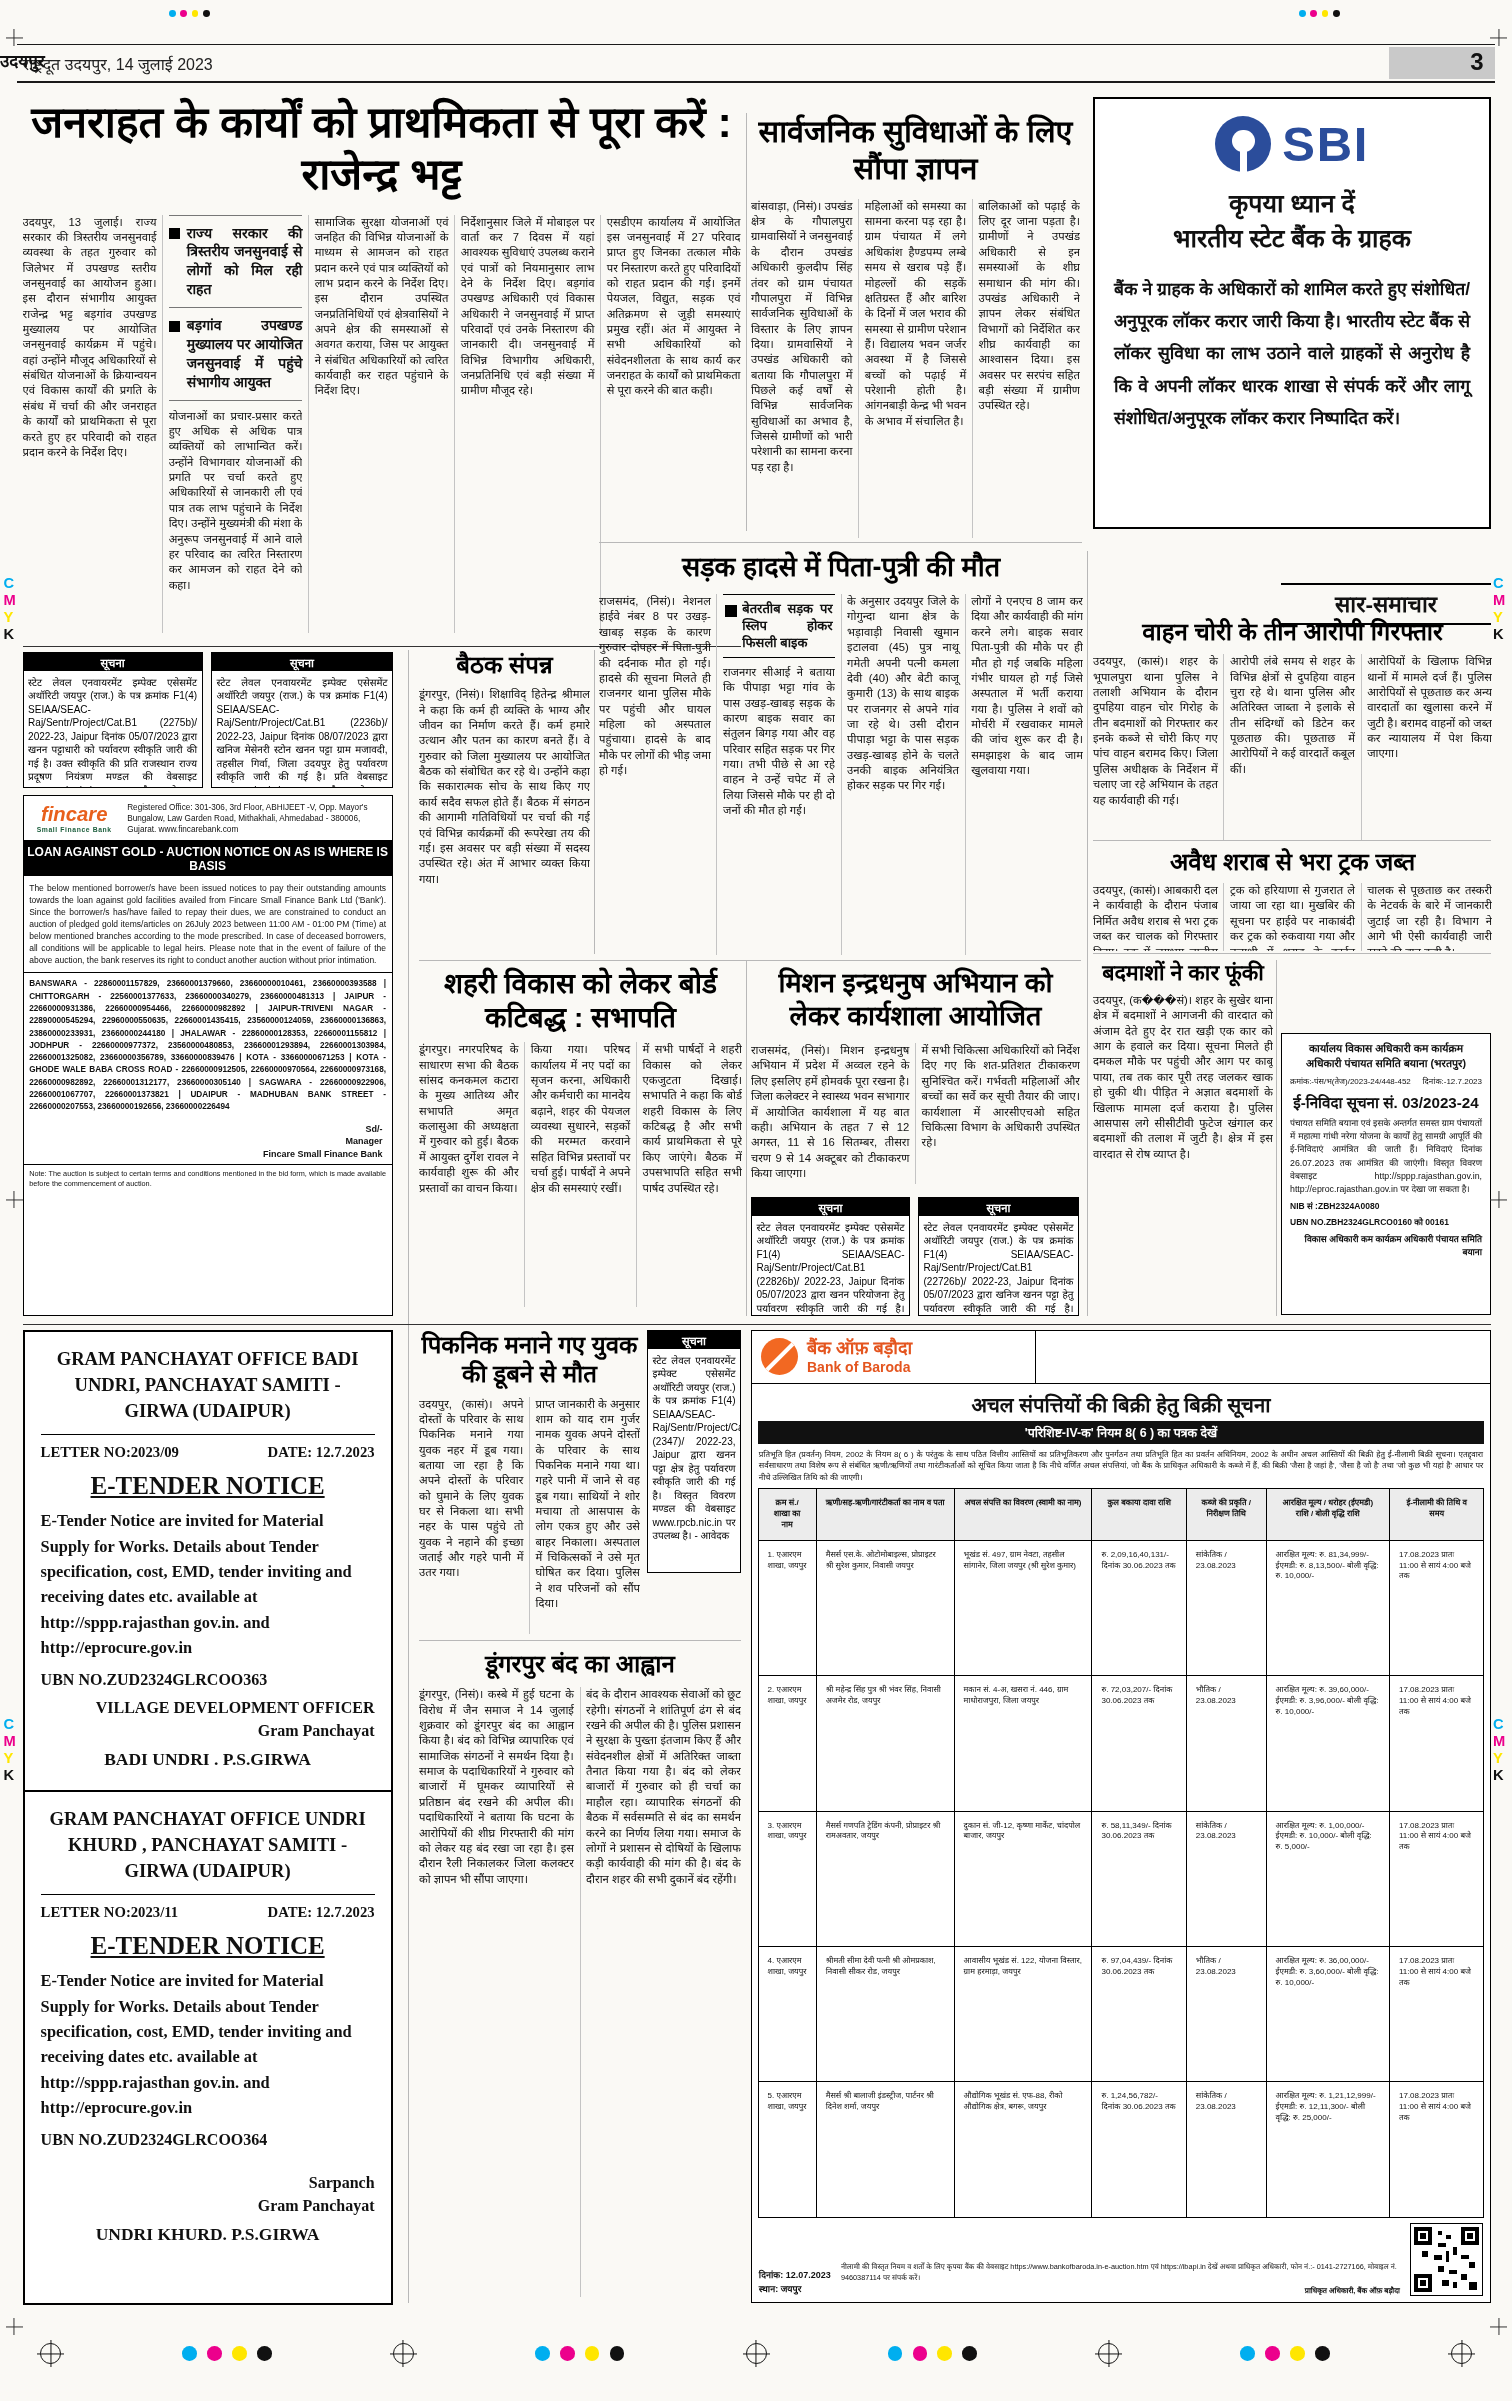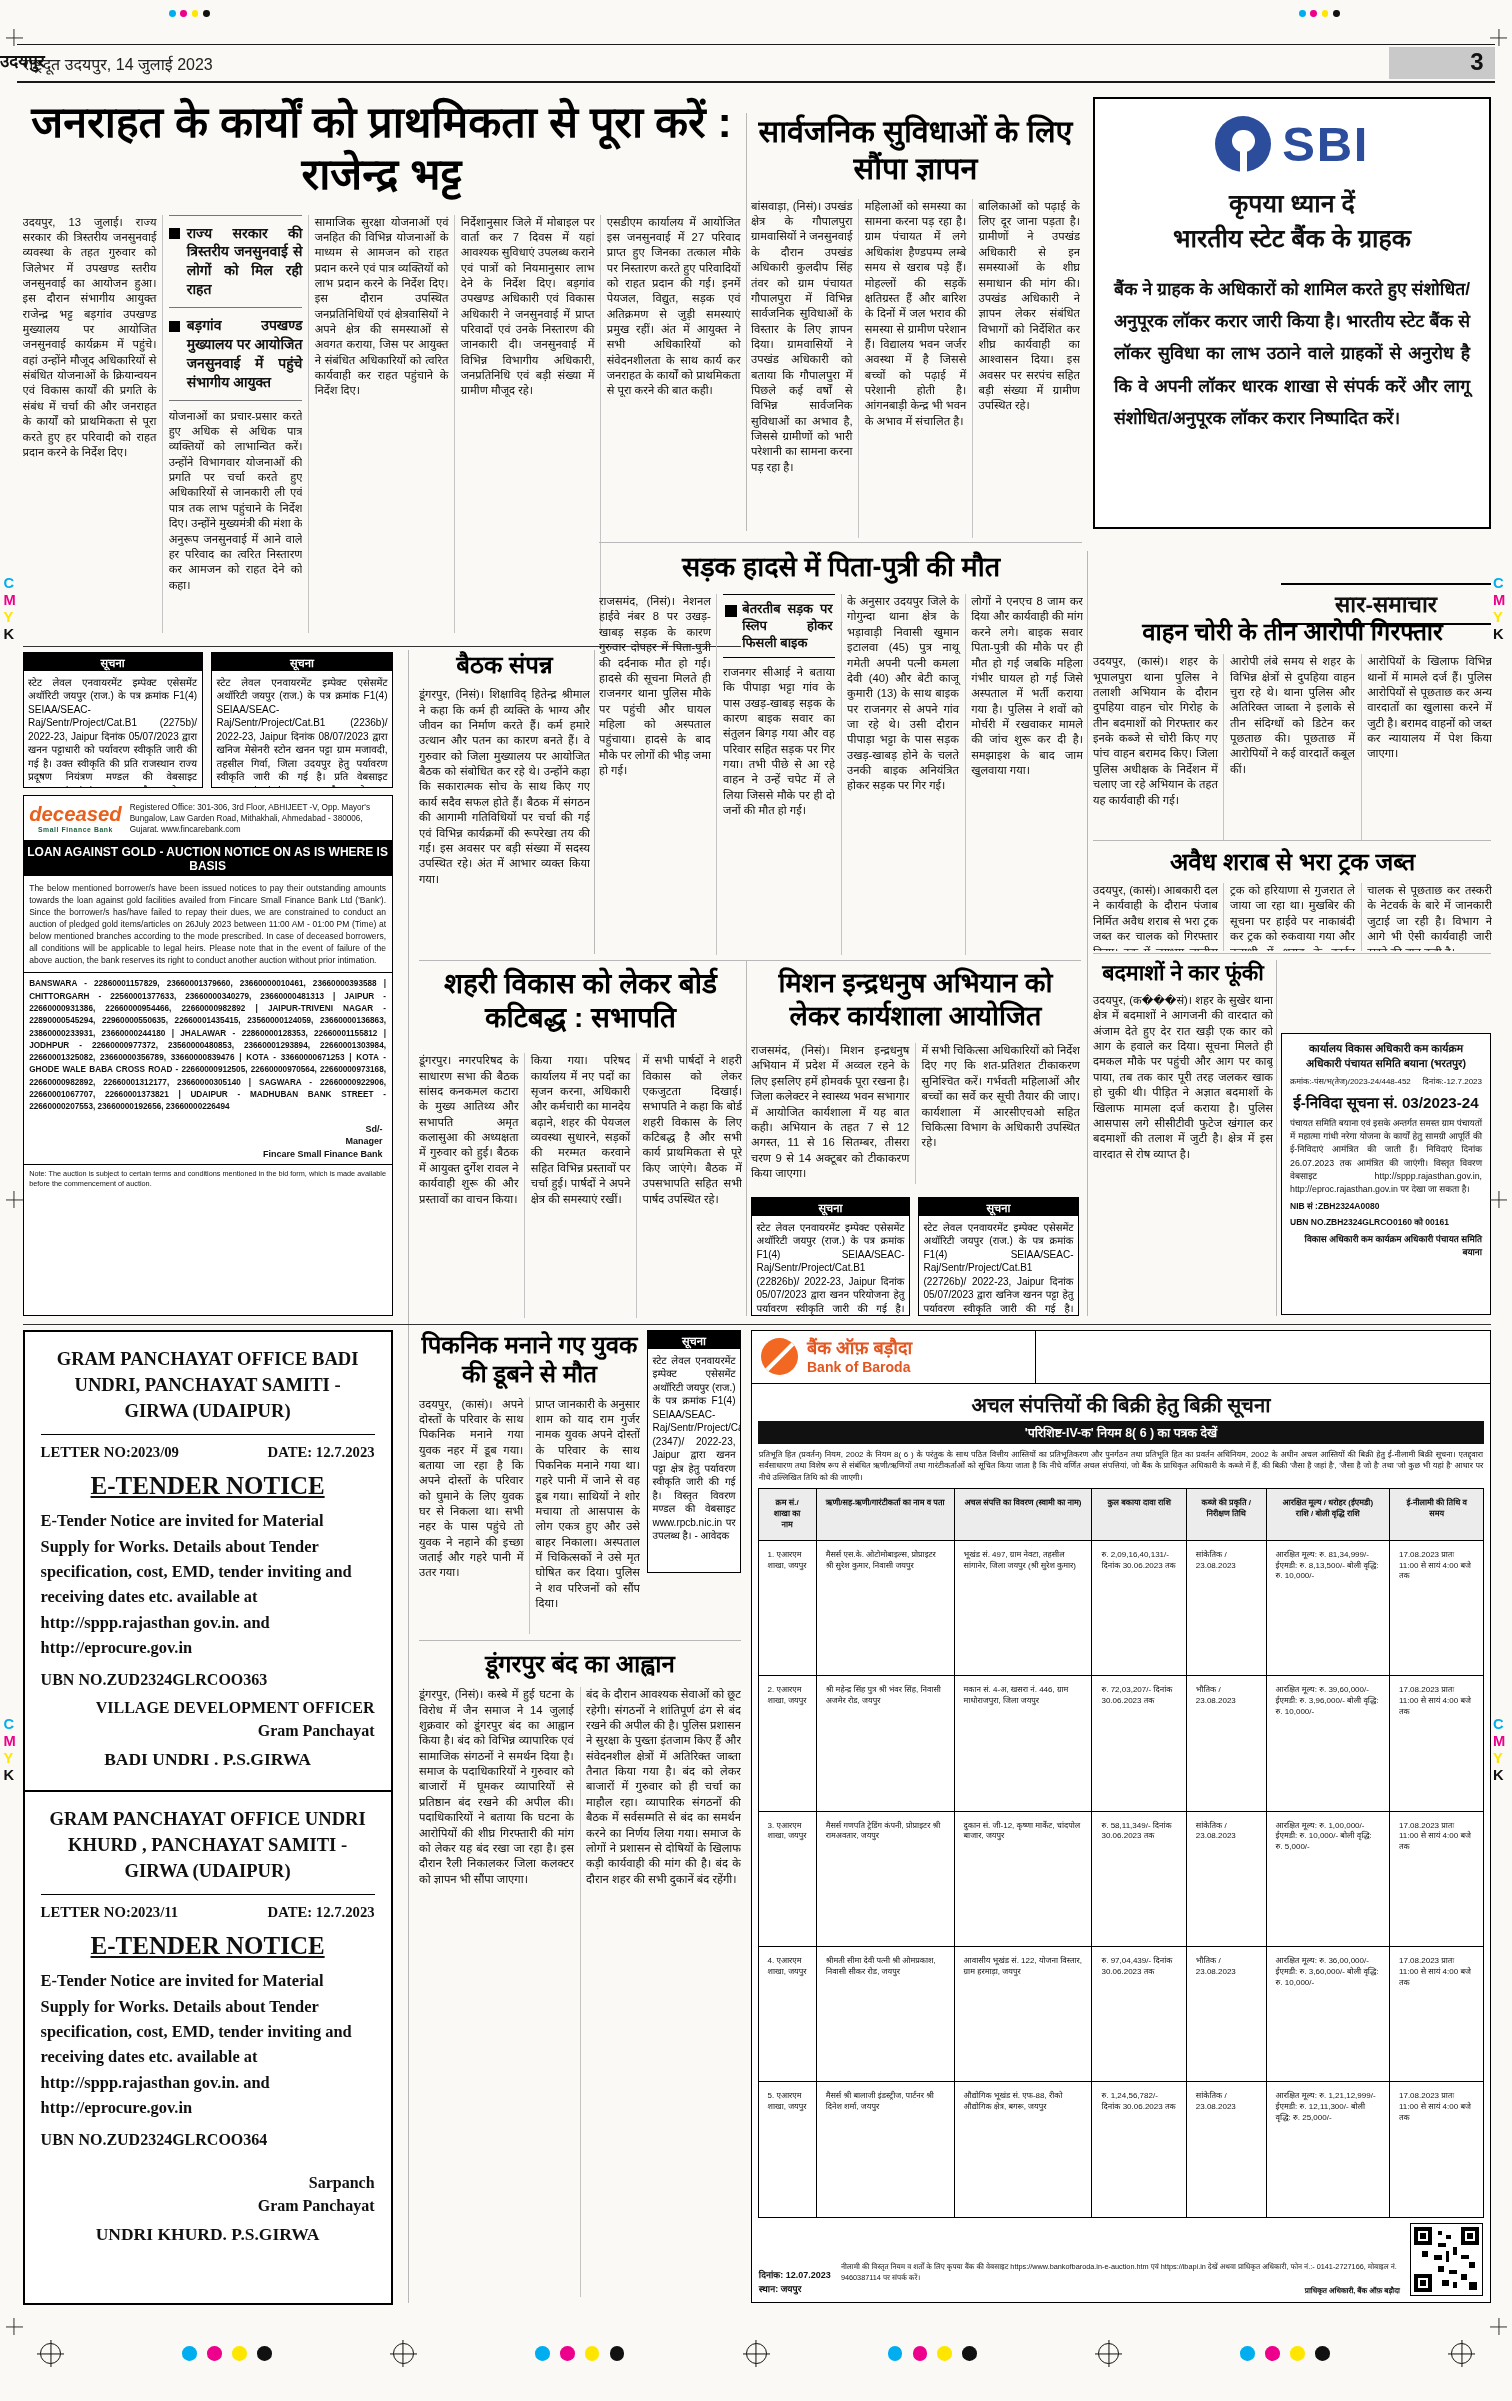--- a/index.html
+++ b/index.html
@@ -249,41 +249,41 @@
     <div class="nb-text">स्टेट लेवल एनवायरमेंट इम्पेक्ट एसेसमेंट अथॉरिटी जयपुर (राज.) के पत्र क्रमांक F1(4) SEIAA/SEAC-Raj/Sentr/Project/Cat.B1 (2275b)/ 2022-23, Jaipur दिनांक 05/07/2023 द्वारा खनन पट्टाधारी को पर्यावरण स्वीकृति जारी की गई है। उक्त स्वीकृति की प्रति राजस्थान राज्य प्रदूषण नियंत्रण मण्डल की वेबसाइट www.rpcb.nic.in पर उपलब्ध है। - आवेदक</div>
   </div>
   <div class="abs notice-box" style="left:211px;top:652px;width:182px;height:136px">
     <div class="nb-title">सूचना</div>
     <div class="nb-text">स्टेट लेवल एनवायरमेंट इम्पेक्ट एसेसमेंट अथॉरिटी जयपुर (राज.) के पत्र क्रमांक F1(4) SEIAA/SEAC-Raj/Sentr/Project/Cat.B1 (2236b)/ 2022-23, Jaipur दिनांक 08/07/2023 द्वारा खनिज मेसेनरी स्टोन खनन पट्टा ग्राम मजावदी, तहसील गिर्वा, जिला उदयपुर हेतु पर्यावरण स्वीकृति जारी की गई है। प्रति वेबसाइट www.rpcb.nic.in पर उपलब्ध है। - आवेदक</div>
   </div>
 
   <div class="abs fin" style="left:22.6px;top:795px;width:370px;height:521px">
     <div class="fin-head">
       <div class="fin-logo">
-        <div class="fw">deceased</div>
+        <div class="fw">fincare</div>
         <div class="fs">Small Finance Bank</div>
       </div>
       <div class="fin-reg">Registered Office: 301-306, 3rd Floor, ABHIJEET -V, Opp. Mayor's Bungalow, Law Garden Road, Mithakhali, Ahmedabad - 380006, Gujarat. www.fincarebank.com</div>
     </div>
     <div class="fin-bar">LOAN AGAINST GOLD - AUCTION NOTICE ON AS IS WHERE IS BASIS</div>
     <div class="fin-body">The below mentioned borrower/s have been issued notices to pay their outstanding amounts towards the loan against gold facilities availed from Fincare Small Finance Bank Ltd ('Bank'). Since the borrower/s has/have failed to repay their dues, we are constrained to conduct an auction of pledged gold items/articles on 26July 2023 between 11:00 AM - 01:00 PM (Time) at below mentioned branches according to the mode prescribed. In case of deceased borrowers, all conditions will be applicable to legal heirs. Please note that in the event of failure of the above auction, the bank reserves its right to conduct another auction without prior intimation.</div>
     <div class="fin-branches">BANSWARA - 22860001157829, 23660001379660, 23660000010461, 23660000393588 | CHITTORGARH - 22560001377633, 23660000340279, 23660000481313 | JAIPUR - 22660000931386, 22660000954466, 22660000982892 | JAIPUR-TRIVENI NAGAR - 22890000545294, 22960000550635, 22660001435415, 23560000124059, 23660000136863, 23860000233931, 23660000244180 | JHALAWAR - 22860000128353, 22660001155812 | JODHPUR - 22660000977372, 23560000480853, 23660001293894, 22660001303984, 22660001325082, 23660000356789, 33660000839476 | KOTA - 33660000671253 | KOTA - GHODE WALE BABA CROSS ROAD - 22660000912505, 22660000970564, 22660000973168, 22660000982892, 22660001312177, 23660000305140 | SAGWARA - 22660000922906, 22660001067707, 22660001373821 | UDAIPUR - MADHUBAN BANK STREET - 22660000207553, 23660000192656, 23660000226494</div>
     <div class="fin-sign">
       <div>Sd/-</div>
       <div>Manager</div>
       <div>Fincare Small Finance Bank</div>
     </div>
     <div class="fin-note">Note: The auction is subject to certain terms and conditions mentioned in the bid form, which is made available before the commencement of auction.</div>
   </div>
 
   <div class="hline" style="left:419px;top:960px;width:662px"></div>
 
   <div class="abs" style="left:419px;top:967px;width:323px">
     <div class="headline h-l" style="font-size:28px">शहरी विकास को लेकर बोर्ड कटिबद्ध : सभापति</div>
-    <div class="body-cols" style="margin-top:18px;height:265px">
+    <div class="body-cols" style="margin-top:7px;height:265px">
       <div class="col">डूंगरपुर। नगरपरिषद के साधारण सभा की बैठक सांसद कनकमल कटारा के मुख्य आतिथ्य और सभापति अमृत कलासुआ की अध्यक्षता में गुरुवार को हुई। बैठक में आयुक्त दुर्गेश रावल ने कार्यवाही शुरू की और प्रस्तावों का वाचन किया।</div>
       <div class="col">किया गया। परिषद कार्यालय में नए पदों का सृजन करना, अधिकारी और कर्मचारी का मानदेय बढ़ाने, शहर की पेयजल व्यवस्था सुधारने, सड़कों की मरम्मत करवाने सहित विभिन्न प्रस्तावों पर चर्चा हुई। पार्षदों ने अपने क्षेत्र की समस्याएं रखीं।</div>
       <div class="col">में सभी पार्षदों ने शहरी विकास को लेकर एकजुटता दिखाई। सभापति ने कहा कि बोर्ड शहरी विकास के लिए कटिबद्ध है और सभी कार्य प्राथमिकता से पूरे किए जाएंगे। बैठक में उपसभापति सहित सभी पार्षद उपस्थित रहे।</div>
     </div>
   </div>
 
   <div class="abs" style="left:751px;top:967px;width:329px">
     <div class="headline h-m">मिशन इन्द्रधनुष अभियान को लेकर कार्यशाला आयोजित</div>
     <div class="body-cols" style="margin-top:10.2px;height:141px">
       <div class="col">राजसमंद, (निसं)। मिशन इन्द्रधनुष अभियान में प्रदेश में अव्वल रहने के लिए इसलिए हमें होमवर्क पूरा रखना है। जिला कलेक्टर ने स्वास्थ्य भवन सभागार में आयोजित कार्यशाला में यह बात कही। अभियान के तहत 7 से 12 अगस्त, 11 से 16 सितम्बर, तीसरा चरण 9 से 14 अक्टूबर को टीकाकरण किया जाएगा।</div>

